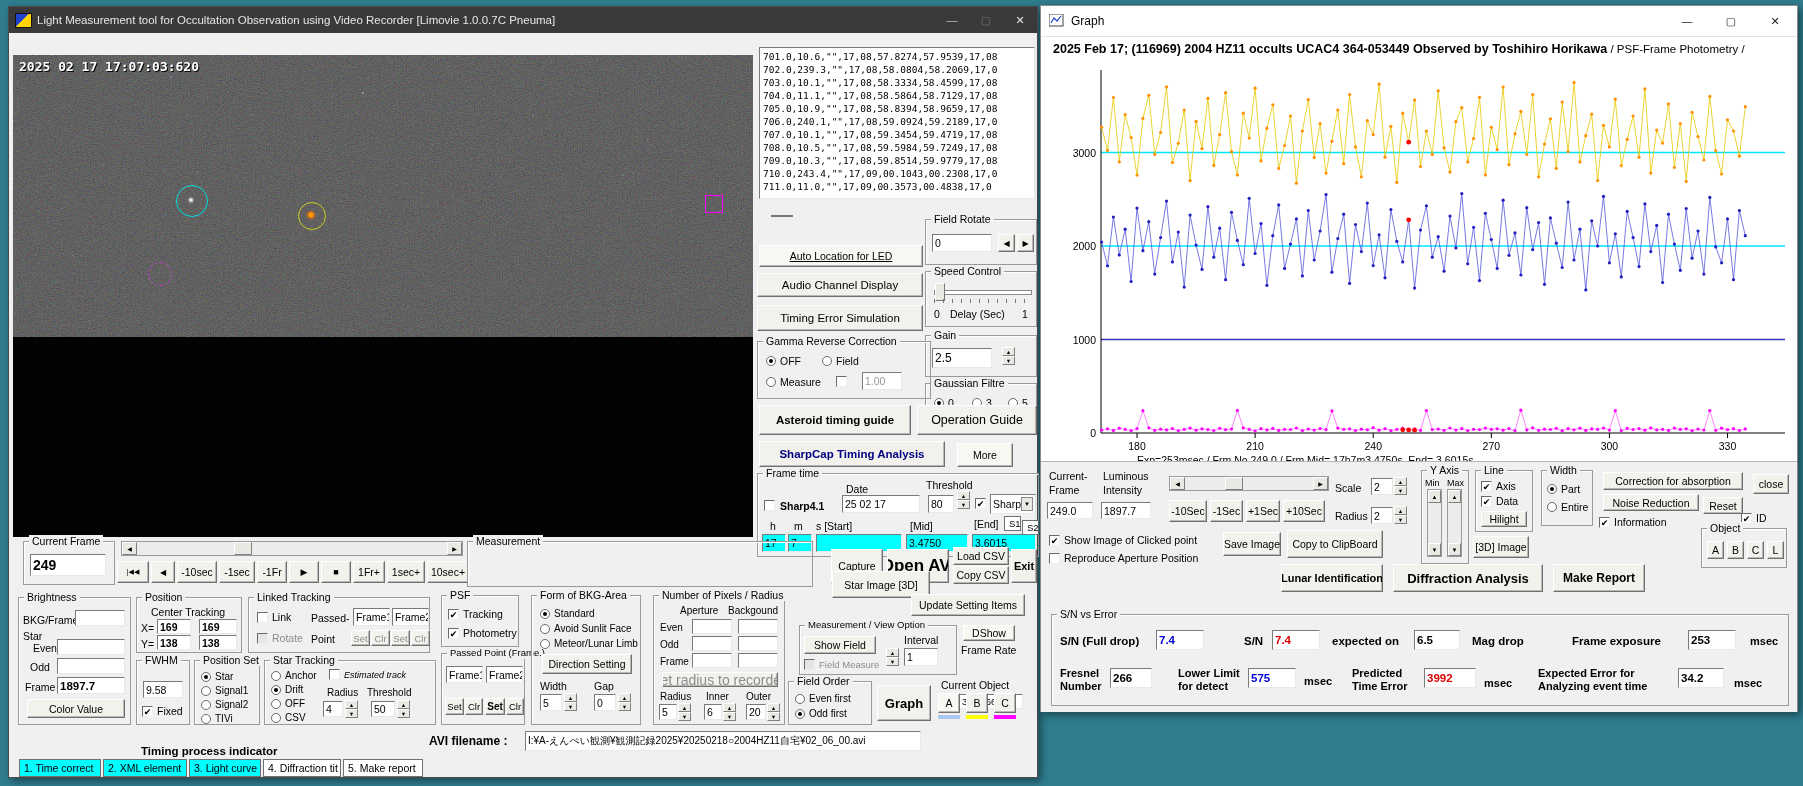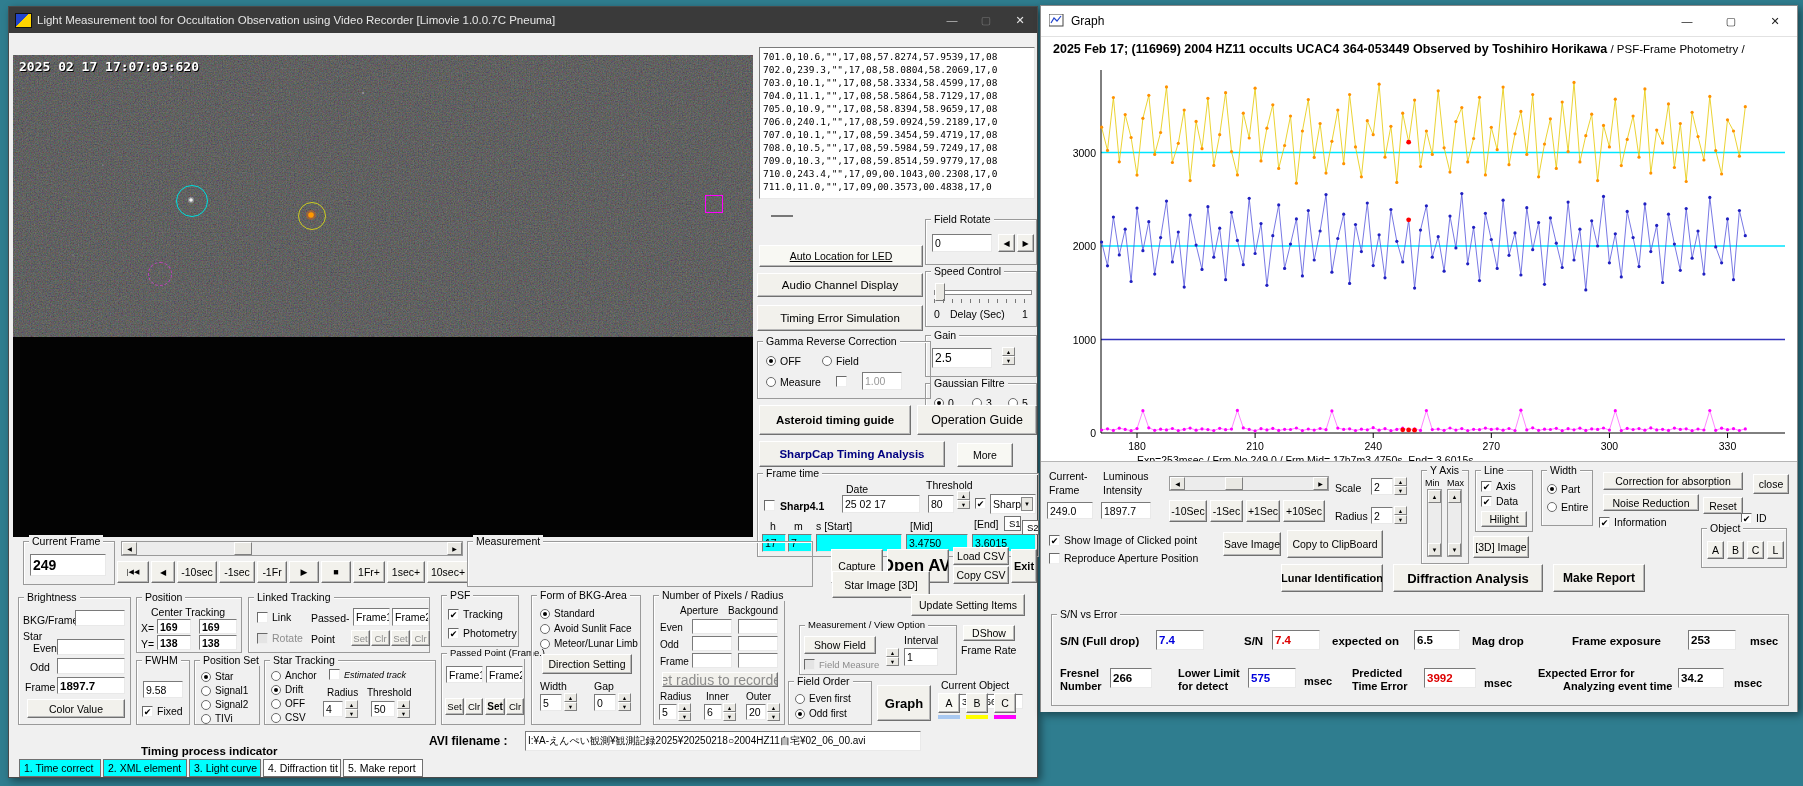--- a/index.html
+++ b/index.html
@@ -987,18 +987,18 @@
       <div class="fld b" style="left:58px;top:53px;width:42px;height:20px;font-size:11.5px;">266</div>
       <span class="lab b" style="left:126px;top:52px;font-size:11px;">Lower Limit</span>
       <span class="lab b" style="left:126px;top:65px;font-size:11px;">for detect</span>
       <div class="fld b" style="left:196px;top:53px;width:48px;height:20px;color:#0000dd;font-size:11.5px;">575</div>
       <span class="lab b" style="left:252px;top:60px;font-size:11px;">msec</span>
       <span class="lab b" style="left:300px;top:52px;font-size:11px;">Predicted</span>
       <span class="lab b" style="left:300px;top:65px;font-size:11px;">Time Error</span>
       <div class="fld b" style="left:372px;top:53px;width:52px;height:20px;color:#dd0000;font-size:11.5px;">3992</div>
       <span class="lab b" style="left:432px;top:62px;font-size:11px;">msec</span>
       <span class="lab b" style="left:486px;top:52px;font-size:11px;">Expected Error for</span>
-      <span class="lab b" style="left:486px;top:65px;font-size:11px;margin-left:25px;">Analyzing event time</span>
+      <span class="lab b" style="left:486px;top:65px;font-size:11px;">Analyzing event time</span>
       <div class="fld b" style="left:626px;top:53px;width:46px;height:20px;font-size:11.5px;">34.2</div>
       <span class="lab b" style="left:682px;top:62px;font-size:11px;">msec</span>
     </div>
   </div>
 </div>
 
 </body></html>

